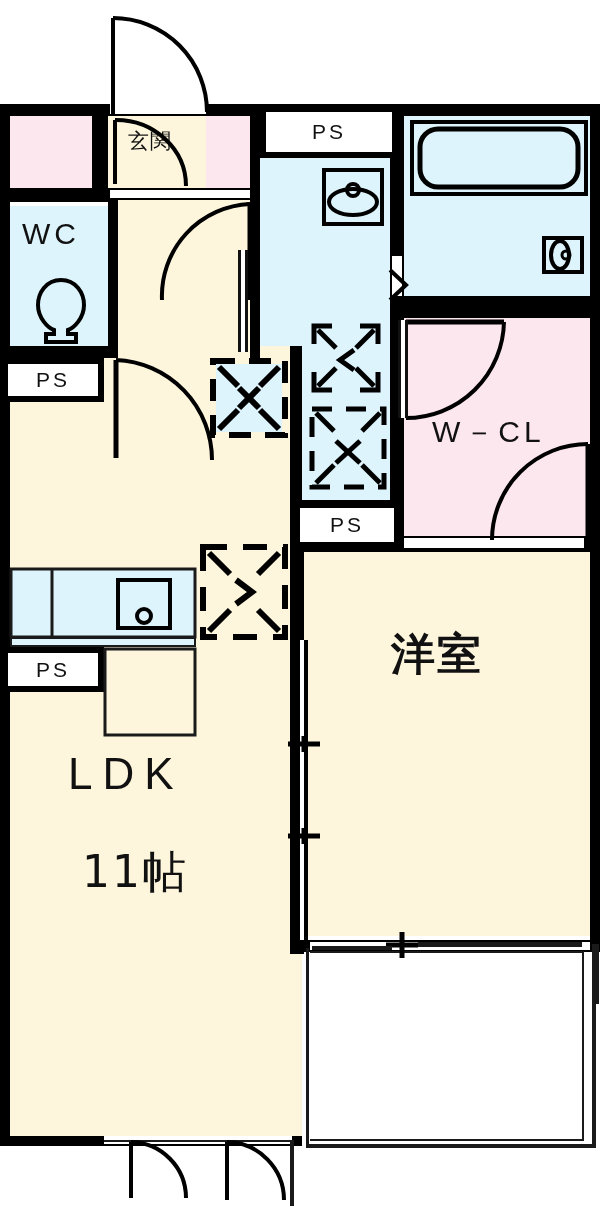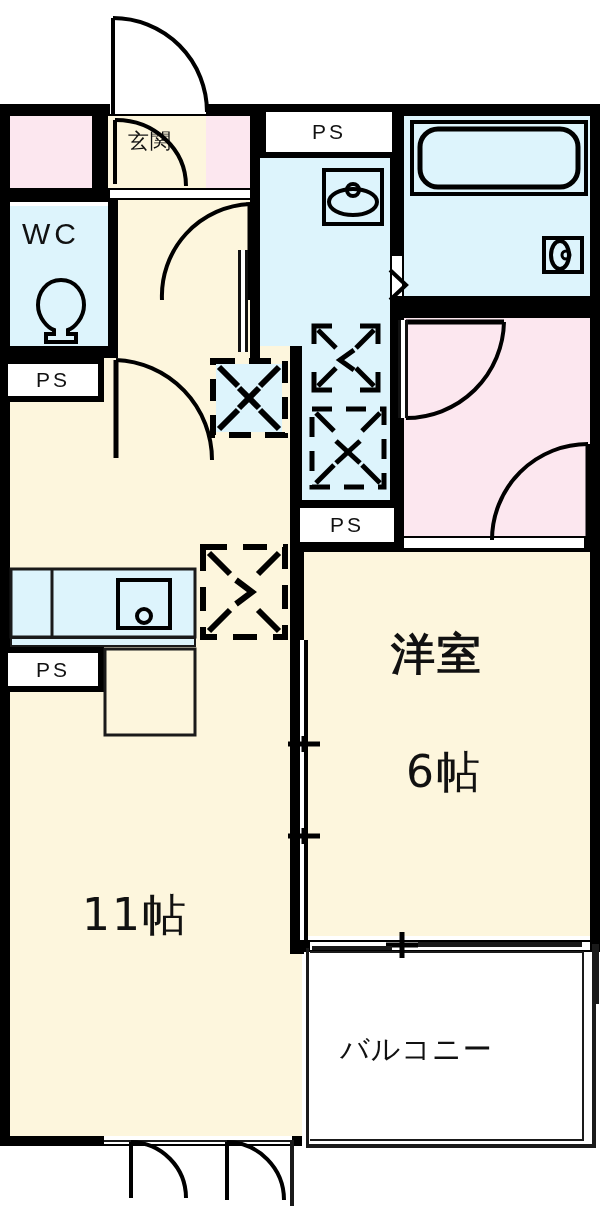--- a/index.html
+++ b/index.html
@@ -190,24 +190,24 @@
   <div class="line" style="left:592px; top:944px; width:4px; height:204px;"></div>
   <div class="line" style="left:306px; top:948px; width:3px; height:198px;"></div>
   <div class="line" style="left:310px; top:951px; width:274px; height:2px;"></div>
   <div class="line" style="left:582px; top:951px; width:2px; height:190px;"></div>
   <div class="line" style="left:310px; top:1139px; width:274px; height:2px;"></div>
 
   <div class="line" style="left:104px; top:1140px; width:188px; height:2px;"></div>
 
   <div class="lbl lbl-jp-sm" style="left:128px; top:131px;">玄関</div>
   <div class="lbl lbl-wc" style="left:22px;  top:219px;">WC</div>
-  <div class="lbl lbl-tatami" style="left:82px; top:893px;">11帖</div>
+  <div class="lbl lbl-wcl" style="left:432px; top:417px;">W－CL</div>
+  <div class="lbl lbl-ldk" style="left:68px;  top:752px;">LDK</div>
+  <div class="lbl lbl-tatami" style="left:82px; top:850px;">11帖</div>
   <div class="lbl lbl-tatami" style="left:391px; top:632px;font-weight:bold;">洋室</div>
-  <div class="lbl lbl-tatami" style="left:406px; top:750px;">6帖</div>
-  <div class="lbl lbl-balcony" style="left:340px; top:1035px;">バルコニー</div>
 
   <div class="fx" style="left:32px; top:278px;">
     <svg width="58" height="66" viewBox="0 0 58 66">
       <path d="M29 2 C44 2 52 15 52 27 C52 40 42 50 36 52 L36 56 L44 56 L44 64 L14 64 L14 56 L22 56 L22 52 C16 50 6 40 6 27 C6 15 14 2 29 2 Z" fill="none" stroke="#000" stroke-width="4"></path>
     </svg>
   </div>
 
   <div class="fx" style="left:322px; top:168px;">
     <svg width="62" height="58" viewBox="0 0 62 58">
       <rect x="2" y="2" width="58" height="54" fill="none" stroke="#000" stroke-width="4"></rect>

